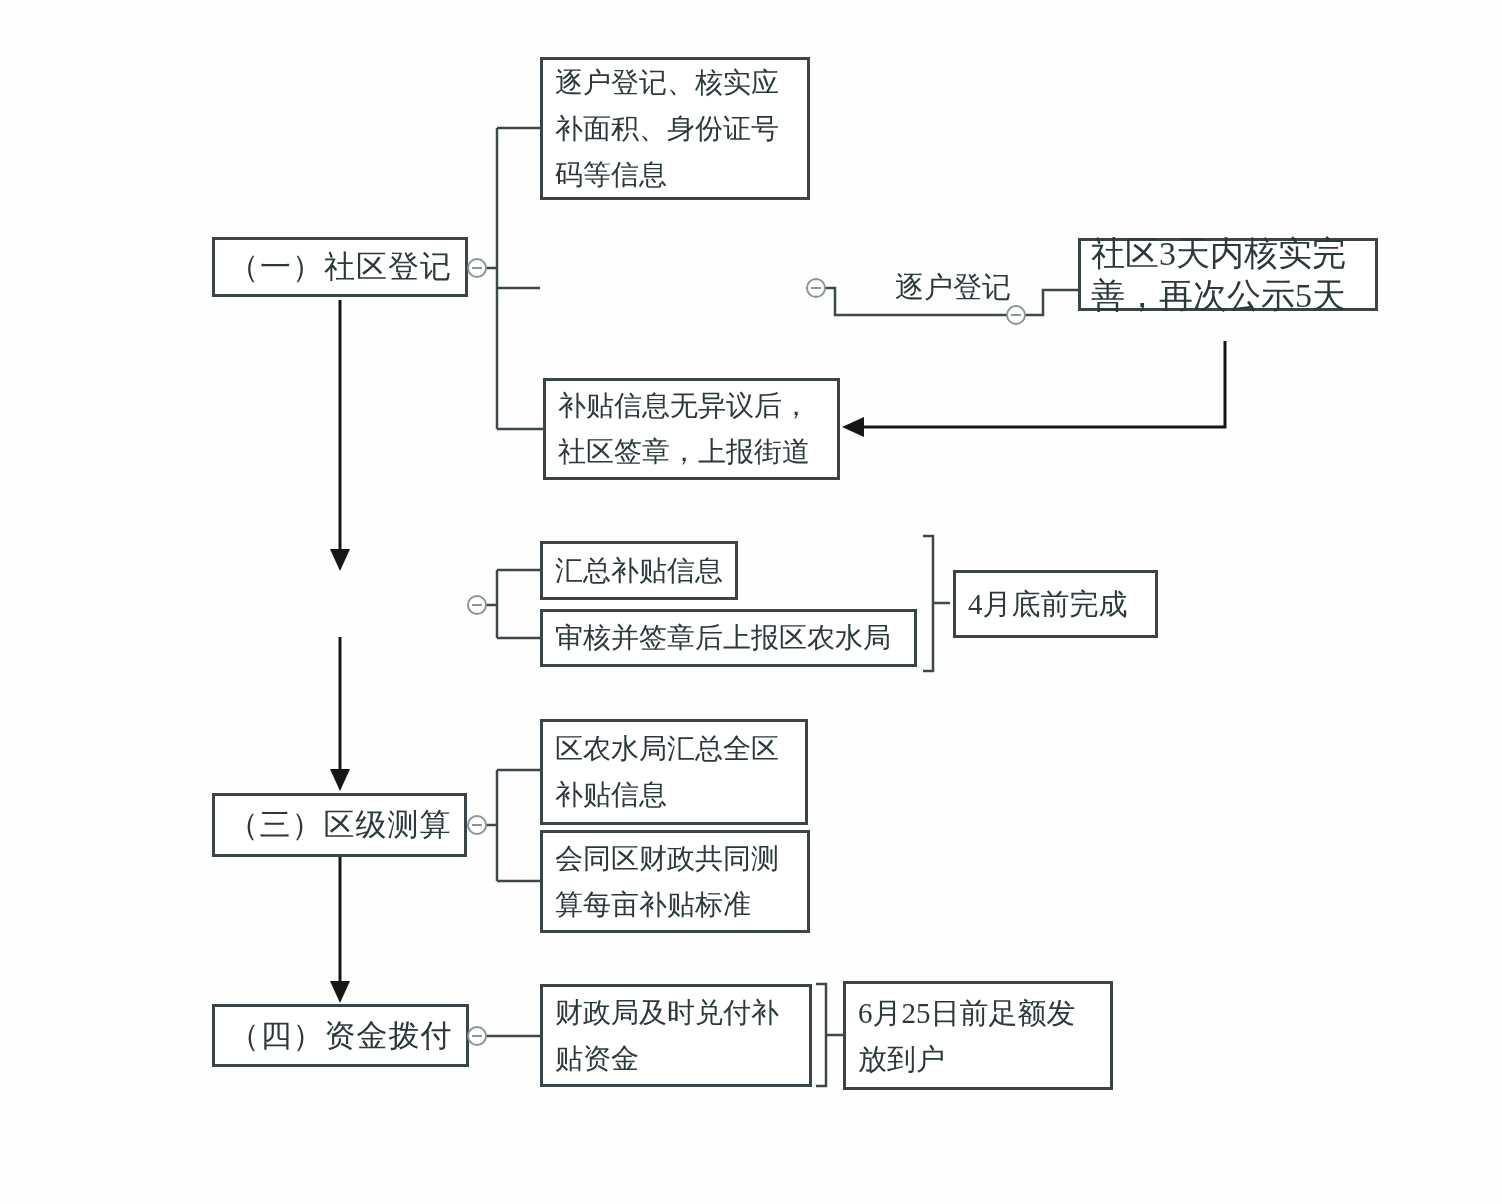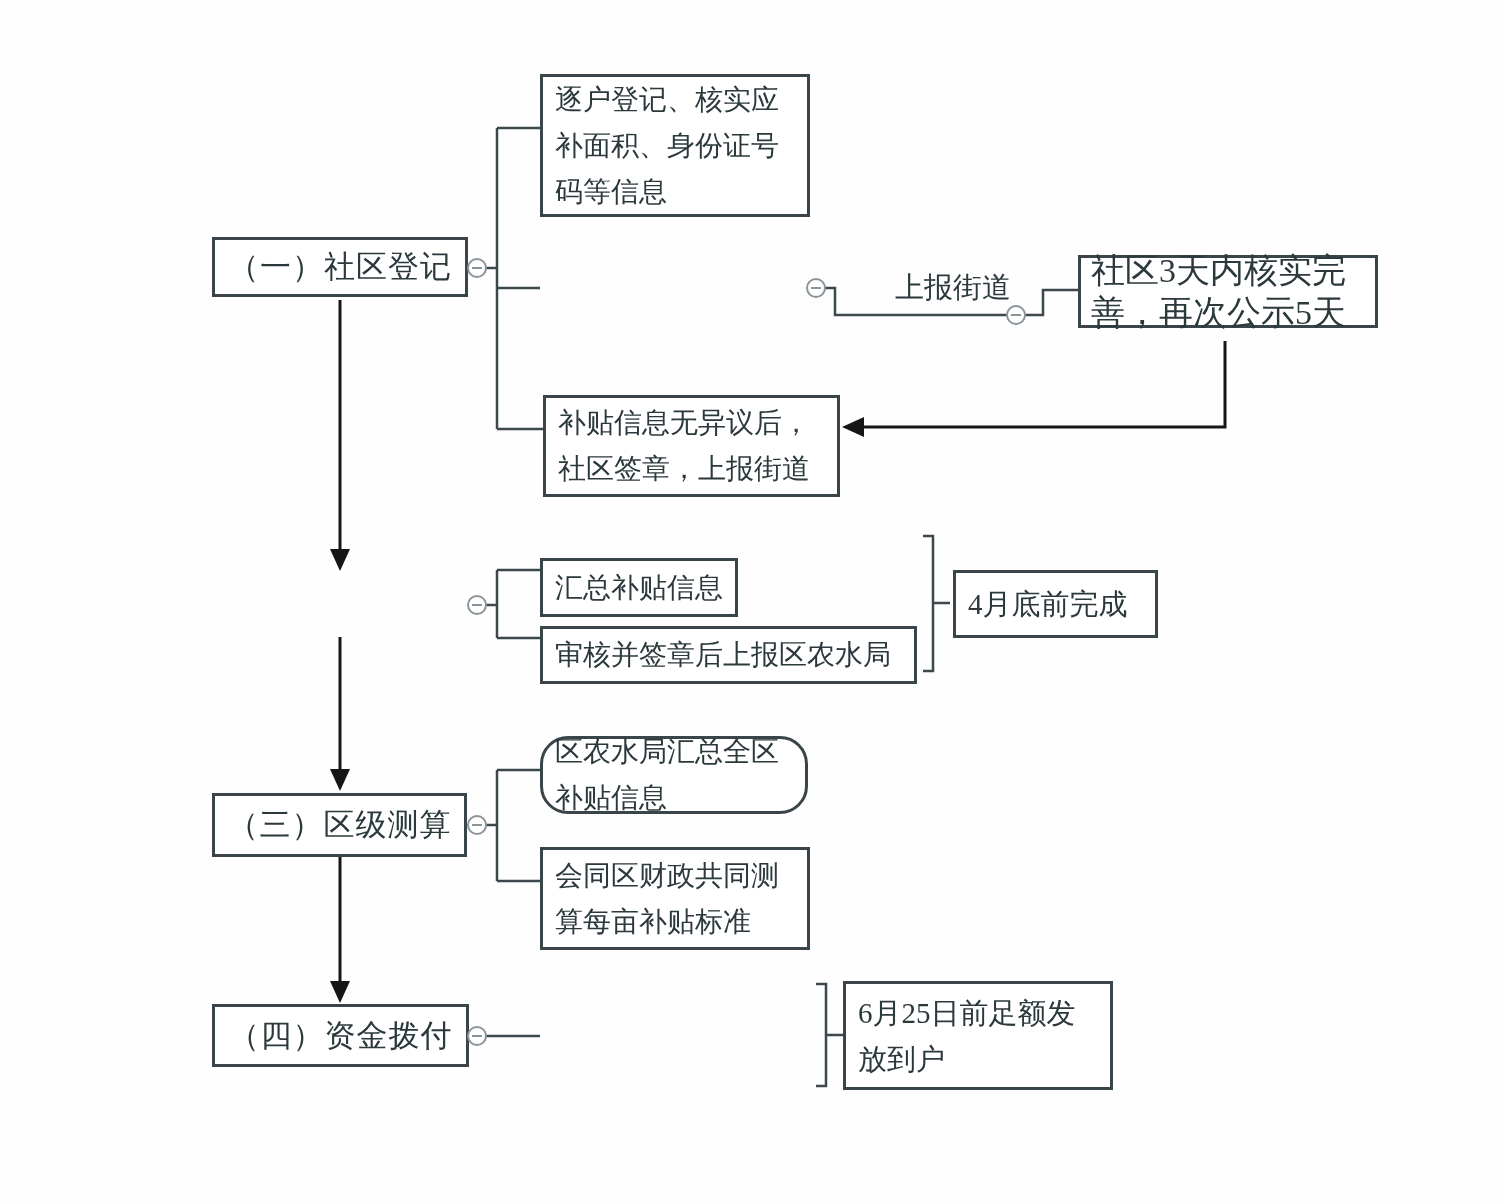--- a/index.html
+++ b/index.html
@@ -37,21 +37,20 @@
     justify-content: center;
     font-size: 31px;
     letter-spacing: 1px;
     text-align: center;
   }
   .task {
     padding: 0 12px;
     font-size: 28px;
     line-height: 46px;
     text-align: left;
-    margin-top: 17px;
   }
   .deadline {
     padding: 0 12px;
     font-size: 29px;
     line-height: 46px;
     text-align: left;
   }
   .float-label {
     position: absolute;
     color: #2b383c;
@@ -70,21 +69,21 @@
   #task1c { left: 543px; top: 378px; width: 297px; height: 102px; }
 
   #objection-box { left: 1078px; top: 238px; width: 300px; height: 73px;
                    font-size: 34px; line-height: 42px; padding: 0 10px; }
   #objection-label { left: 888px; top: 268px; width: 130px; }
 
   #task2a { left: 540px; top: 541px; width: 198px; height: 59px; }
   #task2b { left: 540px; top: 609px; width: 377px; height: 58px; }
   #deadline-april { left: 953px; top: 570px; width: 205px; height: 68px; }
 
-  #task3a { left: 540px; top: 719px; width: 268px; height: 78px; border-radius: 28px; }
+  #task3a { left: 540px; top: 719px; width: 268px; height: 106px; }
   #task3b { left: 540px; top: 830px; width: 270px; height: 103px; }
 
   #task4a { left: 540px; top: 984px; width: 272px; height: 103px; }
   #deadline-june { left: 843px; top: 981px; width: 270px; height: 109px; }
 </style>
 </head>
 <body>
 
 <div class="canvas">
 
@@ -140,21 +139,21 @@
     <span>（四）资金拨付</span>
   </div>
 
   <div id="task1a" class="box task">
     <span>逐户登记、核实应补面积、身份证号码等信息</span>
   </div>
   <div id="task1c" class="box task">
     <span>补贴信息无异议后，社区签章，上报街道</span>
   </div>
 
-  <div id="objection-label" class="float-label">上报街道</div>
+  <div id="objection-label" class="float-label">逐户登记</div>
   <div id="objection-box" class="box task">
     <span>社区3天内核实完善，再次公示5天</span>
   </div>
 
   <div id="task2a" class="box task">
     <span>汇总补贴信息</span>
   </div>
   <div id="task2b" class="box task">
     <span>审核并签章后上报区农水局</span>
   </div>
@@ -162,17 +161,20 @@
     <span>4月底前完成</span>
   </div>
 
   <div id="task3a" class="box task">
     <span>区农水局汇总全区补贴信息</span>
   </div>
   <div id="task3b" class="box task">
     <span>会同区财政共同测算每亩补贴标准</span>
   </div>
 
+  <div id="task4a" class="box task">
+    <span>财政局及时兑付补贴资金</span>
+  </div>
   <div id="deadline-june" class="box deadline">
     <span>6月25日前足额发放到户</span>
   </div>
 
 </div>
 
 </body></html>

